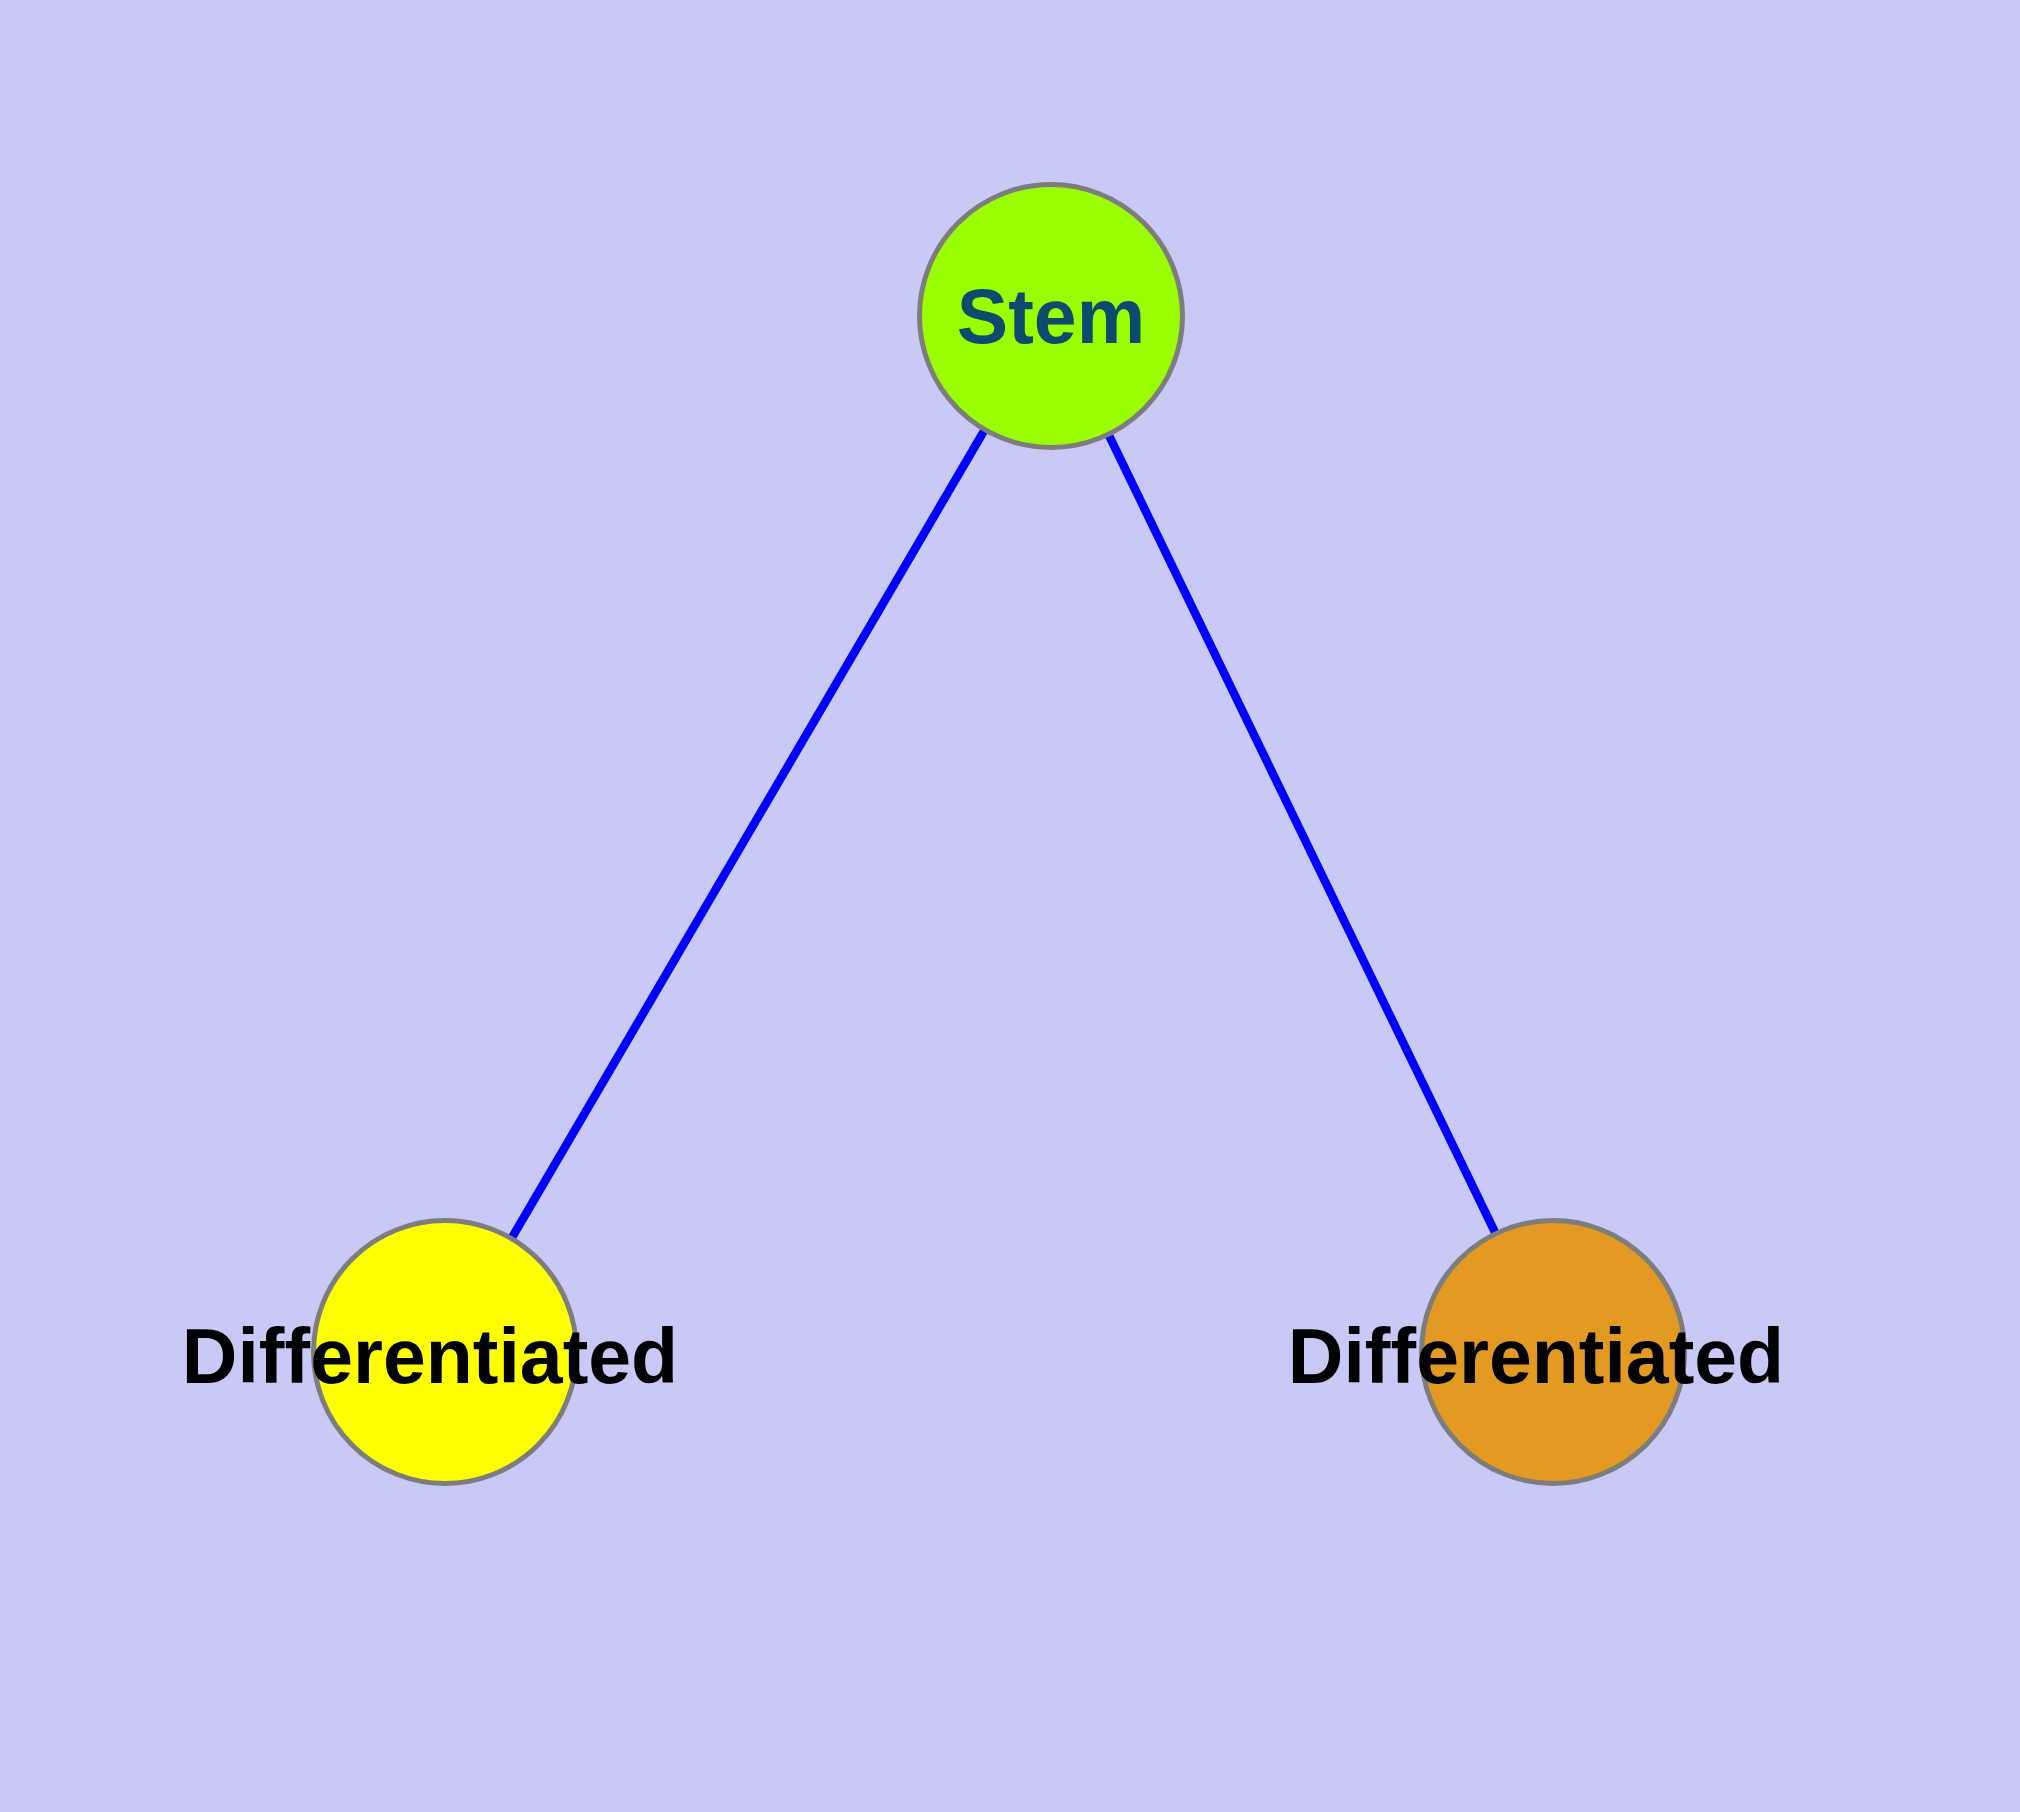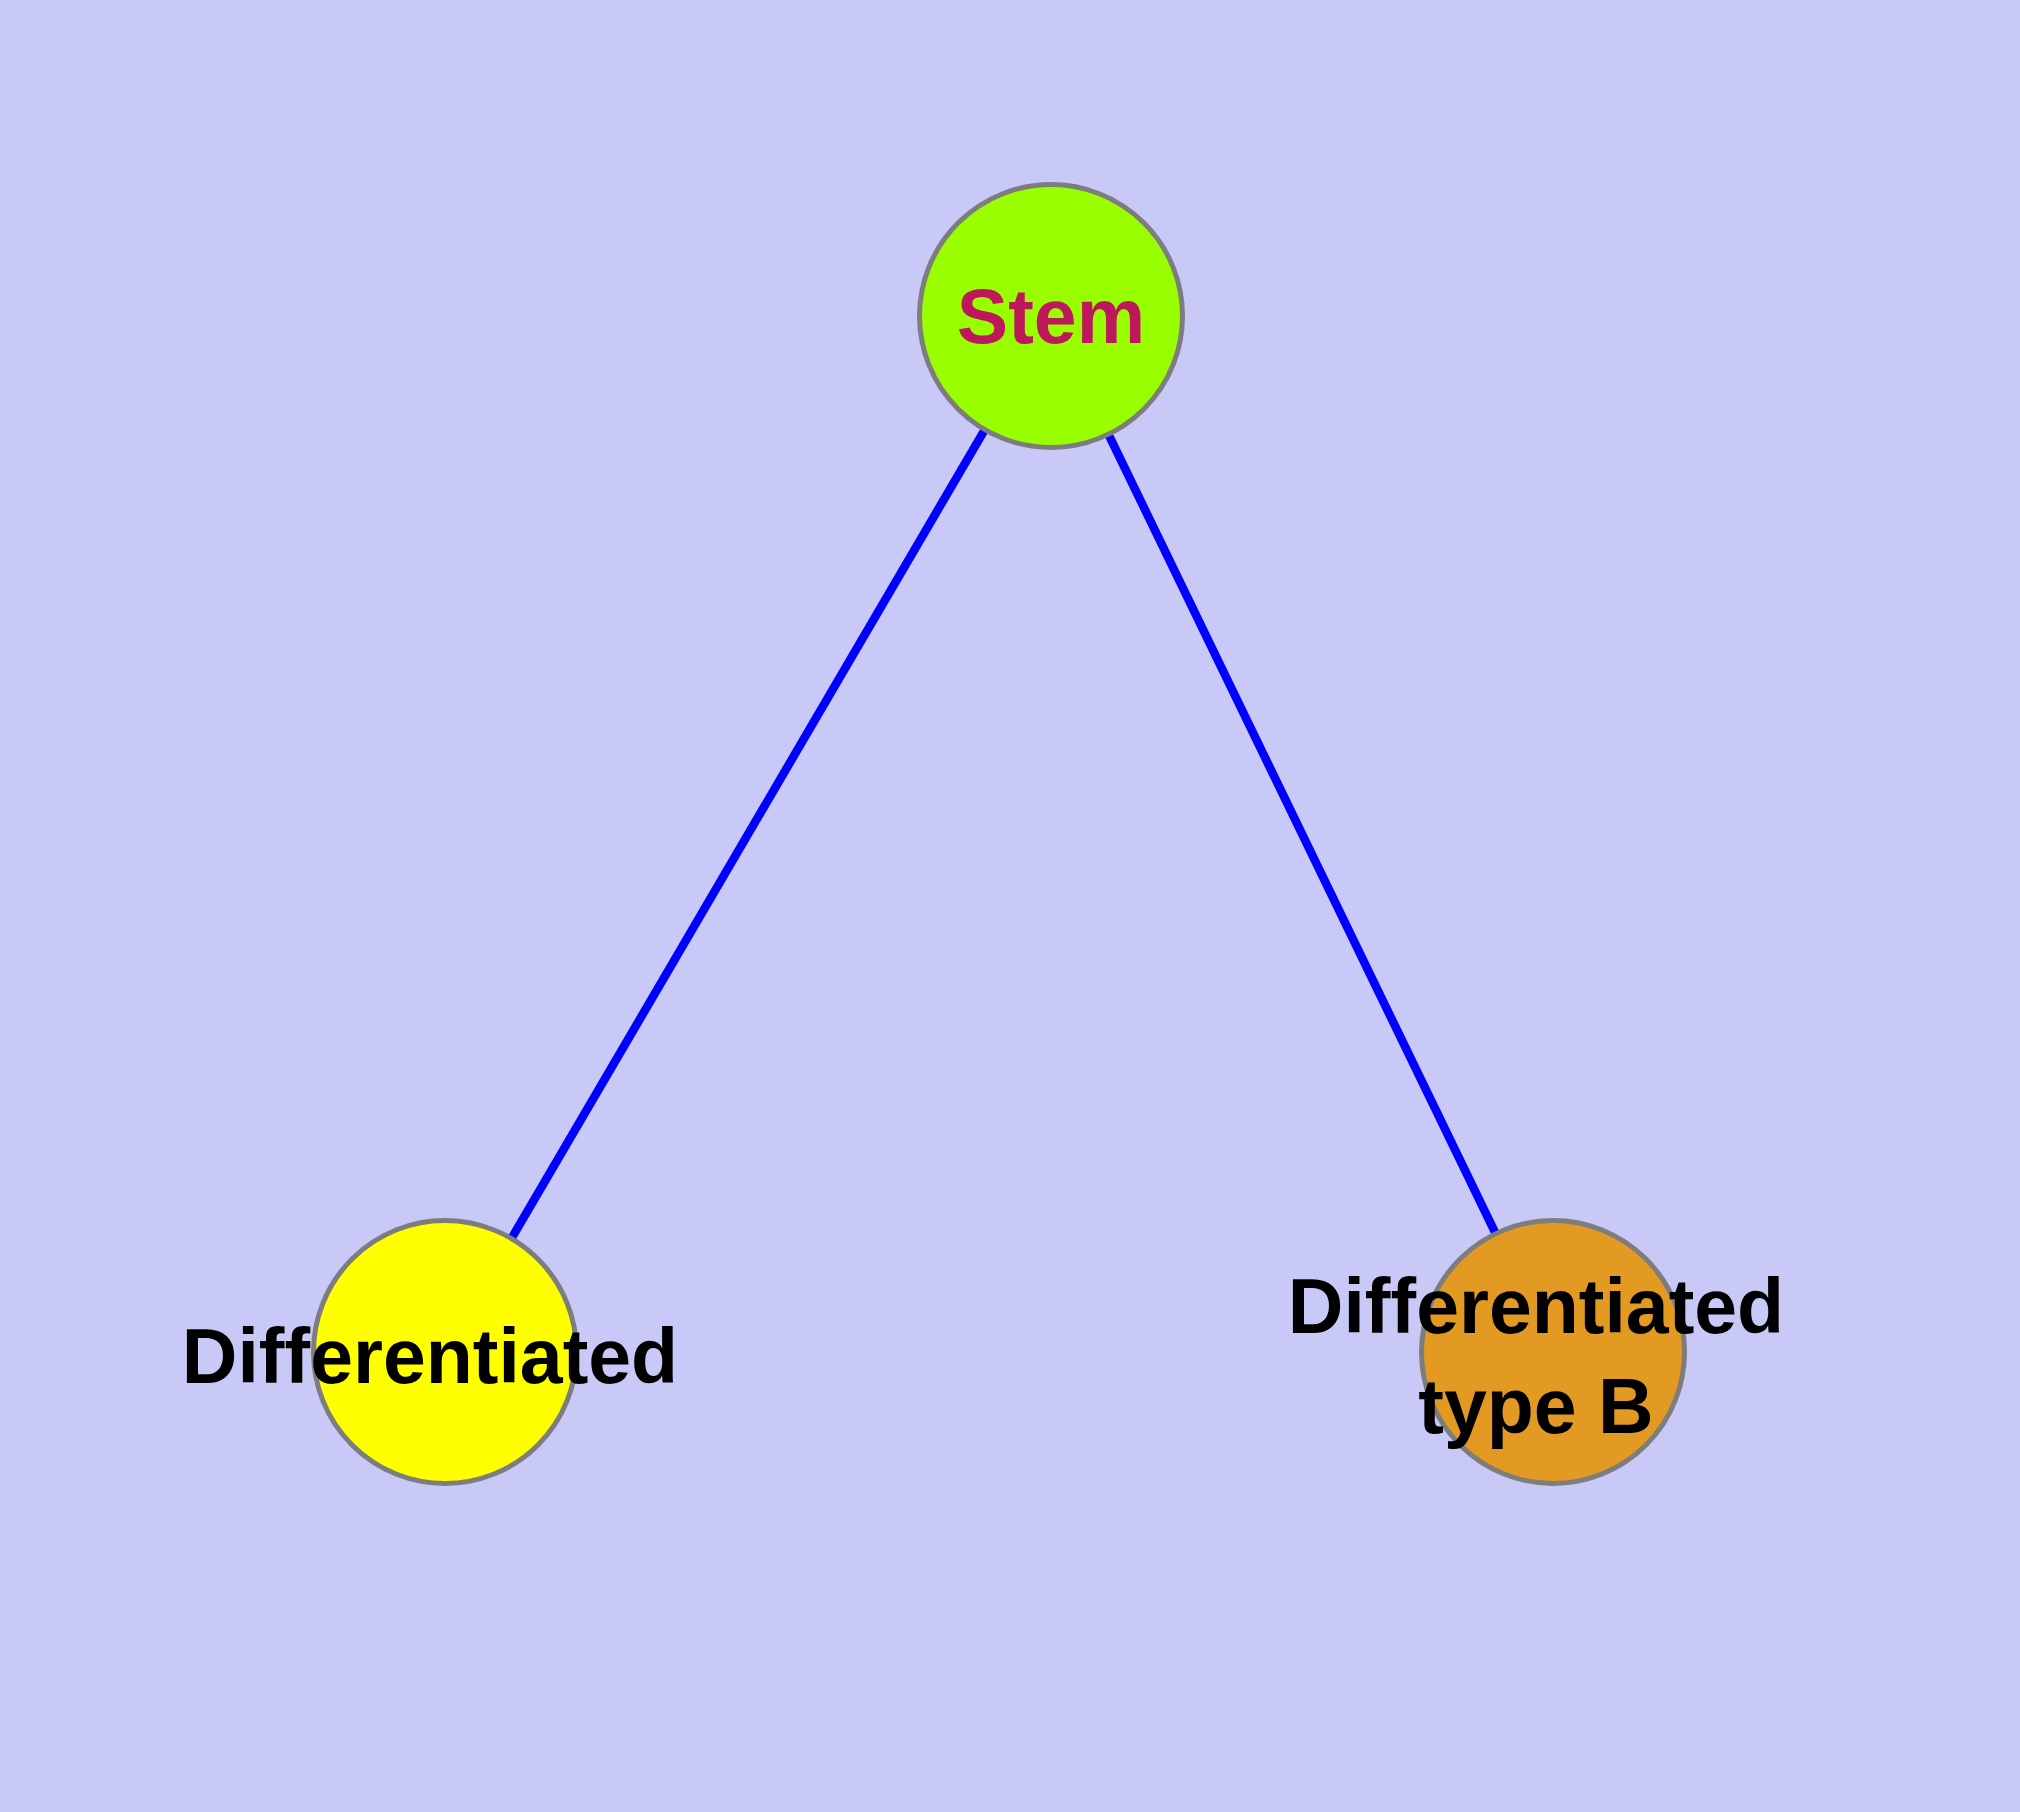--- a/index.html
+++ b/index.html
@@ -60,27 +60,26 @@
     <line x1="1240" y1="373" x2="525" y2="1595" style="stroke: rgb(0, 0, 255);"></line>
     <line x1="1240" y1="373" x2="1832" y2="1595" style="stroke: rgb(0, 0, 255);"></line>
   </svg>
 
   <div class="node-circle stem" style="background-color: rgb(153, 255, 0);"></div>
 
   <div class="node-circle type-a" style="background-color: rgb(255, 255, 0);"></div>
 
   <div class="node-circle type-b" style="background-color: rgb(226, 154, 35);"></div>
 
-  <div class="node-label stem" style="color: #be185d;">
+  <div class="node-label stem" style="color: #0c4a6e;">
     <span class="label-line">Stem</span>
   </div>
 
   <div class="node-label type-a" style="color: rgb(0, 0, 0);">
     <span class="label-line">Differentiated</span>
   </div>
 
   <div class="node-label type-b" style="color: rgb(0, 0, 0);">
     <span class="label-line">Differentiated</span>
-    <span class="label-line">type B</span>
   </div>
 
 </div>
 
 
 </body></html>

